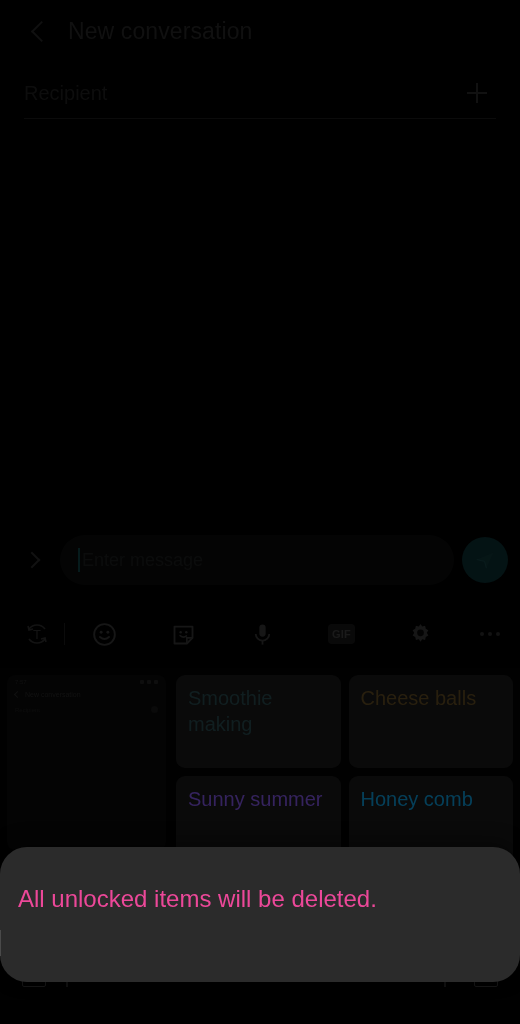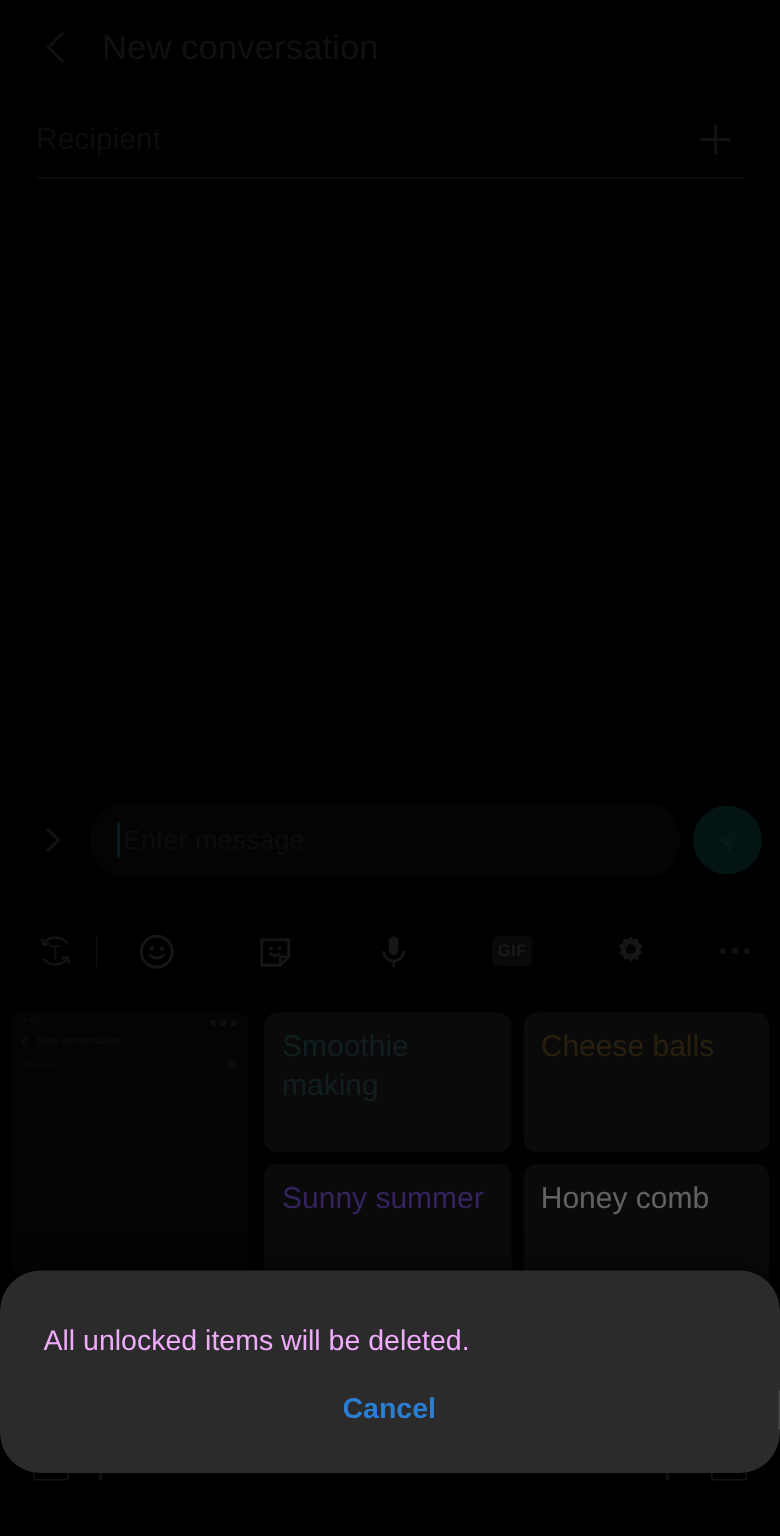--- a/index.html
+++ b/index.html
@@ -221,23 +221,23 @@
 
   
   #dialog {
     position: absolute; left: 0; right: 0; top: 847px; bottom: 18px;
     background: #2b2b2b;
     border-radius: 27px 27px 27px 27px;
     box-shadow: 0 -4px 20px rgba(0,0,0,.45);
     display: flex; flex-direction: column;
   }
   .dialog-message {
-    padding: 36px 26px 0 29px;
-    font-size: 19px;
-    color: #f0abfc;
+    padding: 36px 26px 0 18px;
+    font-size: 24px;
+    color: #ec4899;
     line-height: 1.3;
   }
   .dialog-actions {
     margin-top: auto;
     display: flex; align-items: center;
     height: 74px;
     padding-bottom: 10px;
   }
   .dialog-btn {
     flex: 1;
@@ -369,36 +369,35 @@
         <div class="card">
           <div class="card-text" style="color:#2c5055">Smoothie making</div>
         </div>
         <div class="card">
           <div class="card-text" style="color:#6b5326">Cheese balls</div>
         </div>
         <div class="card">
           <div class="card-text" style="color:#8b5cf6">Sunny summer</div>
         </div>
         <div class="card">
-          <div class="card-text" style="color:#ffffff">Honey comb</div>
+          <div class="card-text" style="color:#0ea5e9">Honey comb</div>
         </div>
       </div>
     </div>
   </div>
 
   <div id="scrim"></div>
 
   <div class="navbar">
     <div class="nav-hint nav-left"></div>
     <div class="nav-hint nav-mid"></div>
     <div class="nav-hint nav-rmid"></div>
     <div class="nav-hint nav-right"></div>
   </div>
 
   <div id="dialog">
     <div class="dialog-message">All unlocked items will be deleted.</div>
     <div class="dialog-actions">
-      <button class="dialog-btn">Cancel</button>
       <div class="dialog-sep"></div>
     </div>
   </div>
 
 </div>
 
 </body></html>

